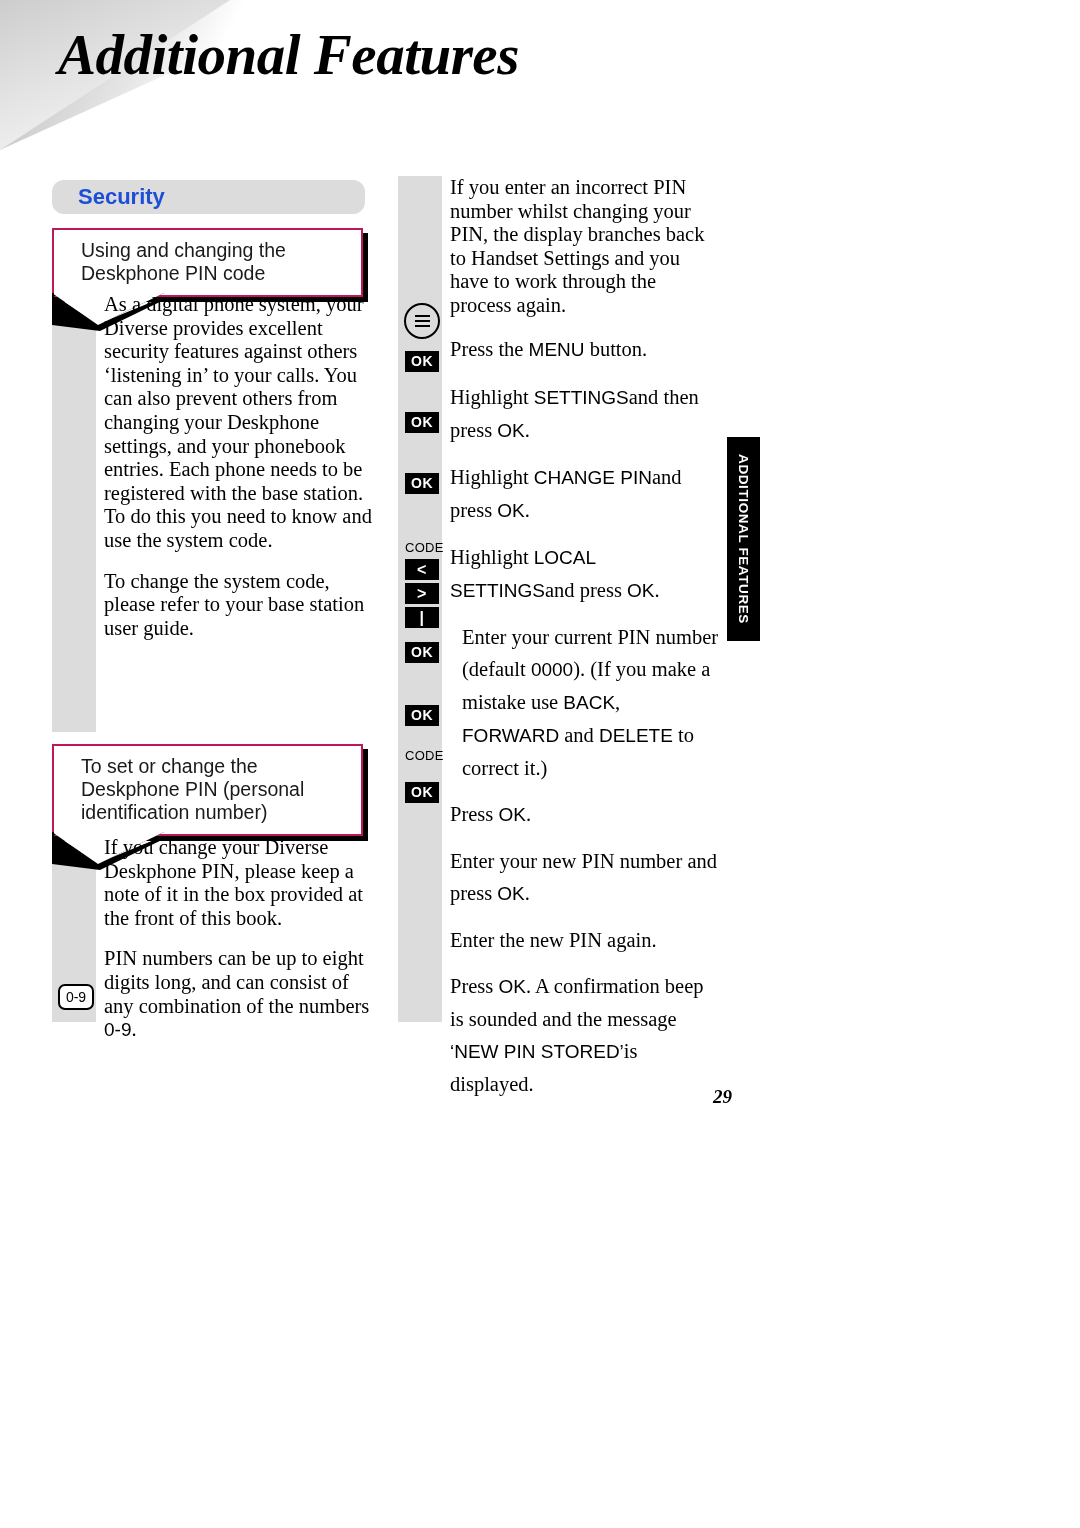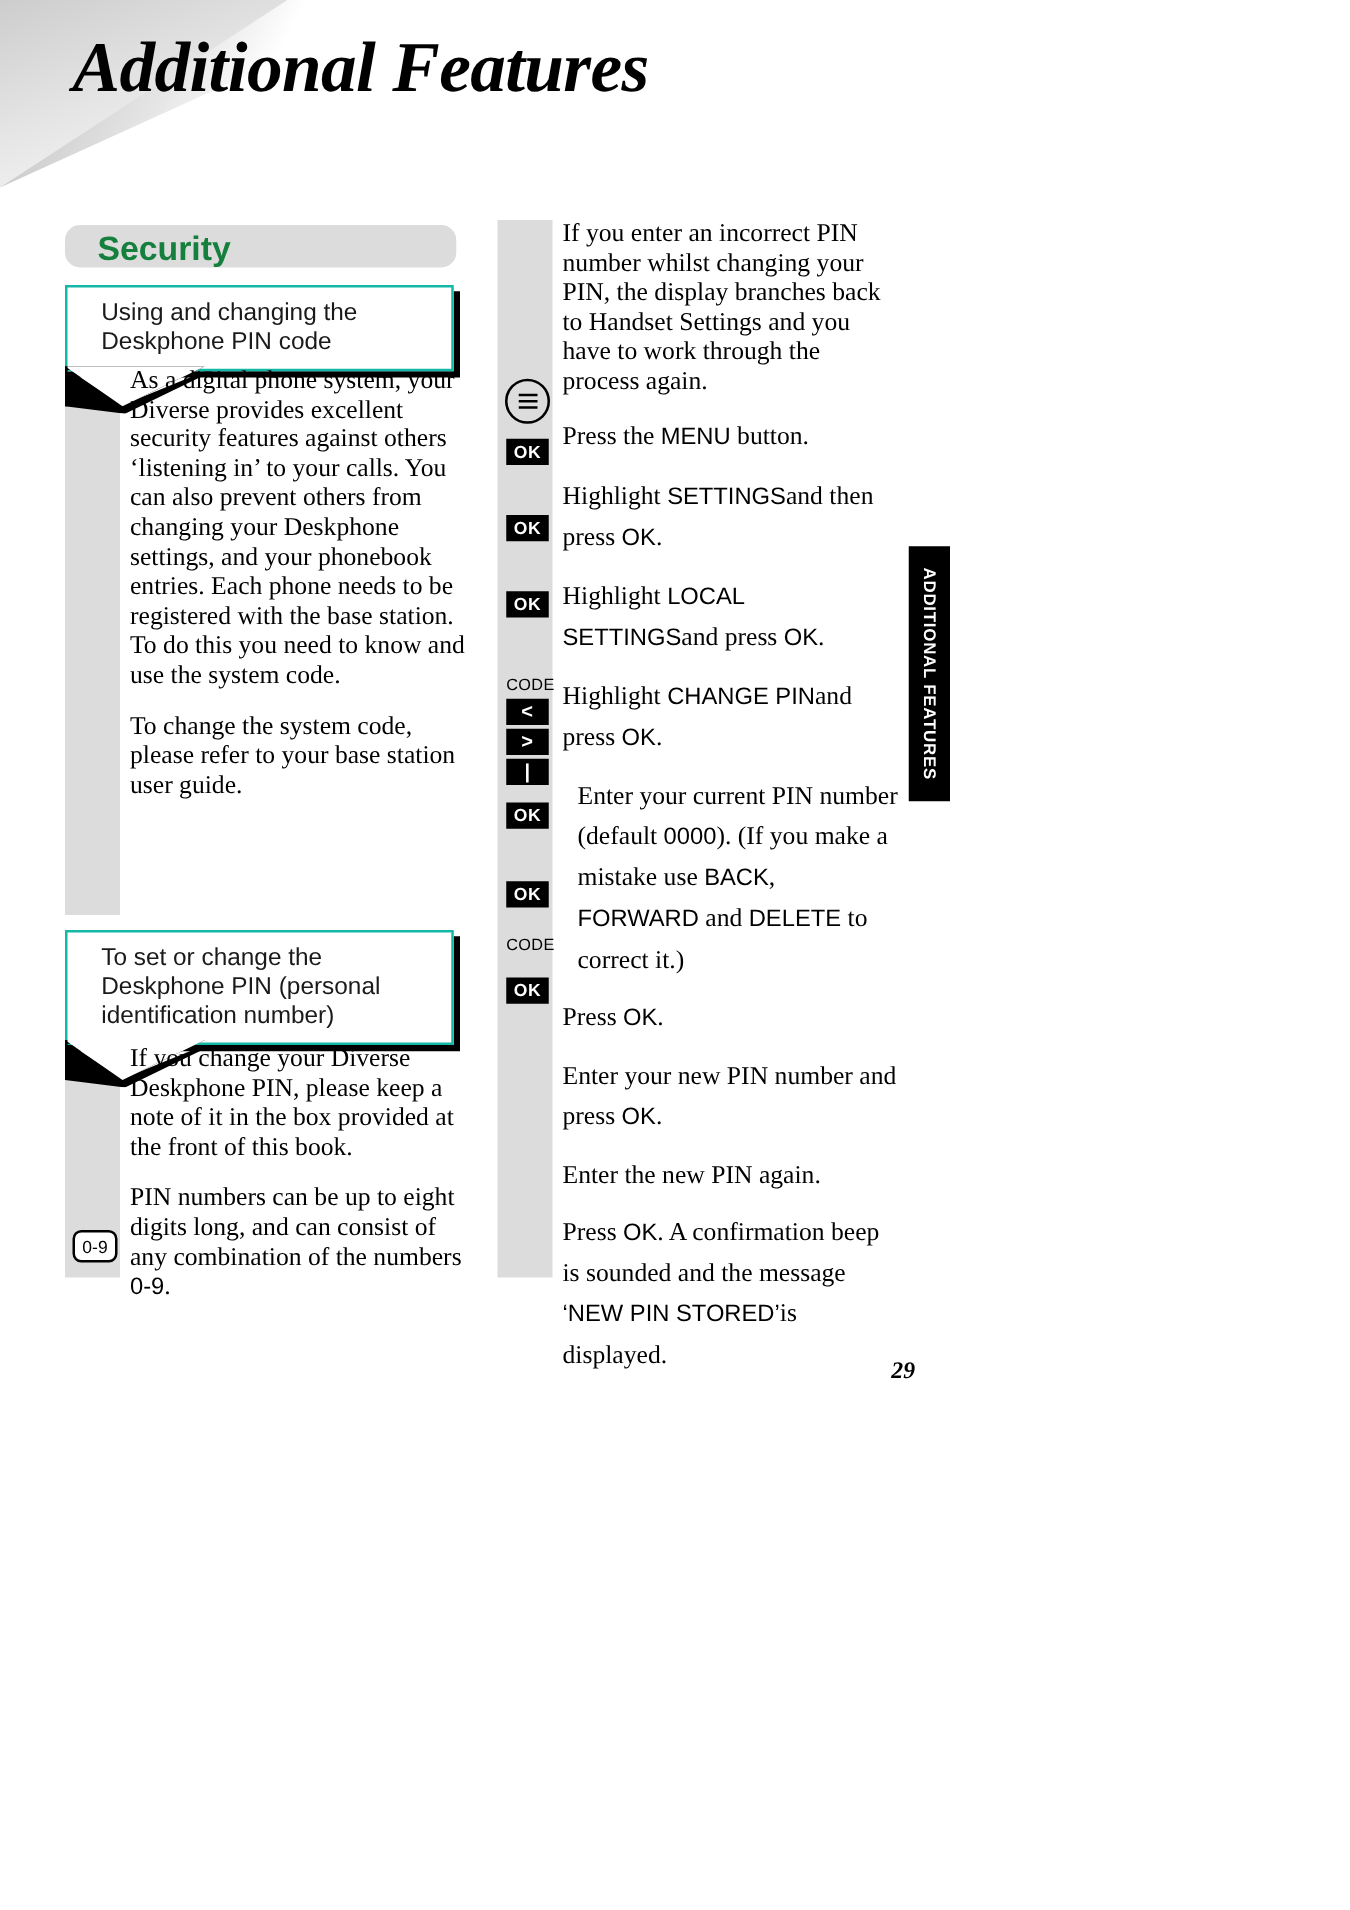--- a/index.html
+++ b/index.html
@@ -74,31 +74,31 @@
     height: 34px;
     background: #dcdcdc;
     border-radius: 12px;
   }
   #security-pill .label {
     position: absolute;
     left: 26px;
     top: 4px;
     font-family: "Liberation Sans", sans-serif;
     font-weight: bold;
-    font-size: 27px;
-    color: #15803d;
+    font-size: 22px;
+    color: #1d4ed8;
   }
 
   
   .callout {
     position: absolute;
     left: 52px;
     width: 311px;
     background: #ffffff;
-    border: 2px solid #14b8a6;
+    border: 2px solid #be185d;
     box-shadow: 5px 5px 0 0 #000000;
     box-sizing: border-box;
   }
   .callout .ctext {
     font-family: "Liberation Sans", sans-serif;
     font-size: 19.5px;
     line-height: 23px;
     color: #1a1a1a;
     padding: 9px 10px 10px 27px;
   }
@@ -332,23 +332,23 @@
 </div>
 
 <div class="body-col" id="body-right">
 
   <p class="para" style="margin-bottom:15px;">If you enter an incorrect PIN number whilst changing your PIN, the display branches back to Handset Settings and you have to work through the process again.</p>
 
   <p class="step-text" style="margin:0 0 15px 0;">Press the <span class="mono-ui">MENU</span> button.</p>
 
   <p class="step-text" style="margin:0 0 14px 0;">Highlight <span class="mono-ui">SETTINGS</span>and then press <span class="mono-ui">OK</span>.</p>
 
+  <p class="step-text" style="margin:0 0 14px 0;">Highlight <span class="mono-ui">CHANGE PIN</span>and press <span class="mono-ui">OK</span>.</p>
+
   <p class="step-text" style="margin:0 0 14px 0;">Highlight <span class="mono-ui">LOCAL SETTINGS</span>and press <span class="mono-ui">OK</span>.</p>
-
-  <p class="step-text" style="margin:0 0 14px 0;">Highlight <span class="mono-ui">CHANGE PIN</span>and press <span class="mono-ui">OK</span>.</p>
 
   <p class="step-text" style="margin:0 0 14px 12px;">Enter your current PIN number (default <span class="mono-ui">0000</span>). (If you make a mistake use <span class="mono-ui">BACK</span>, <span class="mono-ui">FORWARD</span> and <span class="mono-ui">DELETE</span> to correct it.)</p>
 
   <p class="step-text" style="margin:0 0 14px 0;">Press <span class="mono-ui">OK</span>.</p>
 
   <p class="step-text" style="margin:0 0 14px 0;">Enter your new PIN number and press <span class="mono-ui">OK</span>.</p>
 
   <p class="step-text" style="margin:0 0 14px 0;">Enter the new PIN again.</p>
 
   <p class="step-text" style="margin:0 0 15px 0;">Press <span class="mono-ui">OK</span>. A confirmation beep is sounded and the message <span class="mono-ui">‘NEW PIN STORED’</span>is displayed.</p>

